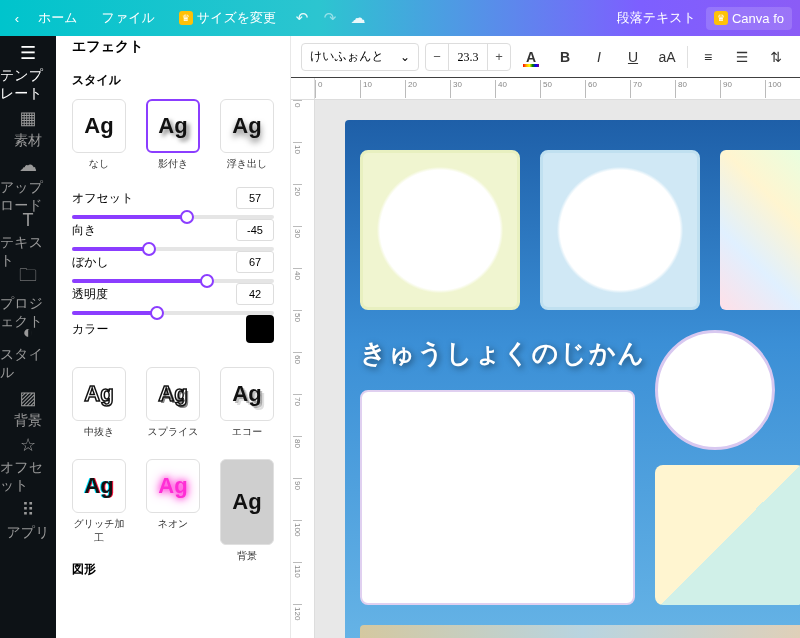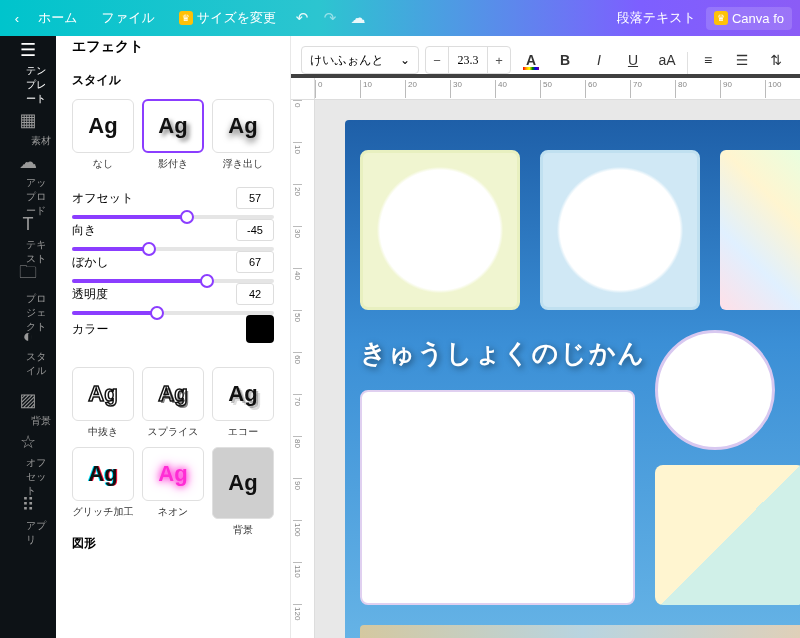--- a/index.html
+++ b/index.html
@@ -13,27 +13,27 @@
 .topbar .icon-btn { width: 28px; text-align: center; opacity: 0.9; cursor: pointer; font-size: 15px; }
 .topbar .spacer { flex: 1; }
 .topbar .right-item { padding: 0 10px; cursor: pointer; }
 
 .main { display: flex; height: 602px; }
 
 .rail { width: 56px; background: #0d1216; display: flex; flex-direction: column; align-items: center; padding-top: 8px; }
 .rail-item { width: 56px; height: 56px; display: flex; flex-direction: column; align-items: center; justify-content: center; color: #999; cursor: pointer; gap: 3px; }
 .rail-item.active { color: #fff; }
 .rail-item .ri-icon { font-size: 18px; }
-.rail-item .ri-label { font-size: 10px; padding-left: 26px; }
+.rail-item .ri-label { font-size: 14px; }
 
 .panel { width: 262px; background: #fff; border-right: 1px solid #e8e8e8; padding: 2px 16px; overflow-y: auto; }
 .panel-title { font-size: 14px; font-weight: 600; margin-bottom: 16px; }
 .section-title { font-size: 12px; font-weight: 600; margin-bottom: 10px; }
 
-.style-grid { display: grid; grid-template-columns: repeat(3, 1fr); gap: 8px; margin-bottom: 16px; }
+.style-grid { display: grid; grid-template-columns: repeat(3, 1fr); gap: 20px; margin-bottom: 16px; }
 .style-item { text-align: center; cursor: pointer; }
 .style-swatch { width: 100%; height: 54px; border: 1px solid #e0e0e0; border-radius: 6px; display: flex; align-items: center; justify-content: center; font-size: 22px; font-weight: 900; position: relative; }
 .style-item.selected .style-swatch { border: 2px solid #8b3dff; }
 .style-label { font-size: 10px; margin-top: 4px; color: #333; }
 
 .sw-none { color: #111; }
 .sw-shadow { color: #111; text-shadow: 3px 3px 4px rgba(0,0,0,0.5); }
 .sw-lift { color: #111; text-shadow: 0 4px 6px rgba(0,0,0,0.55); }
 .sw-hollow { color: transparent; -webkit-text-stroke: 1.5px #111; }
 .sw-splice { color: transparent; -webkit-text-stroke: 1.5px #111; text-shadow: 2px 2px 0 #888; }
@@ -46,21 +46,21 @@
 .slider-head { display: flex; justify-content: space-between; align-items: center; margin-bottom: 6px; font-size: 12px; }
 .slider-val { width: 38px; height: 22px; border: 1px solid #ddd; border-radius: 3px; text-align: center; font-size: 11px; display: flex; align-items: center; justify-content: center; }
 .slider-track { height: 4px; background: #e5e5e5; border-radius: 2px; position: relative; }
 .slider-fill { height: 4px; background: #8b3dff; border-radius: 2px; position: absolute; left: 0; }
 .slider-thumb { width: 14px; height: 14px; background: #fff; border: 2px solid #8b3dff; border-radius: 50%; position: absolute; top: -5px; transform: translateX(-50%); cursor: pointer; }
 
 .color-row { display: flex; justify-content: space-between; align-items: center; margin-bottom: 24px; font-size: 12px; }
 .color-swatch { width: 28px; height: 28px; background: #000; border-radius: 4px; cursor: pointer; }
 
 .canvas-area { flex: 1; display: flex; flex-direction: column; background: #f5f5f5; }
-.context-bar { height: 42px; background: #fff; border-bottom: 4px solid #404040; display: flex; align-items: flex-end; padding: 0 10px; gap: 6px; font-size: 13px; }
+.context-bar { height: 42px; background: #fff; border-bottom: 1px solid #404040; display: flex; align-items: center; padding: 0 10px; gap: 6px; font-size: 13px; }
 .font-select { width: 118px; height: 28px; border: 1px solid #ddd; border-radius: 4px; display: flex; align-items: center; justify-content: space-between; padding: 0 8px; cursor: pointer; font-size: 12px; }
 .size-group { display: flex; align-items: center; border: 1px solid #ddd; border-radius: 4px; height: 28px; }
 .size-btn { width: 22px; text-align: center; cursor: pointer; color: #555; }
 .size-val { width: 40px; text-align: center; font-size: 12px; border-left: 1px solid #ddd; border-right: 1px solid #ddd; line-height: 26px; font-family: Liberation Serif, serif; }
 .ctx-icon { width: 28px; height: 28px; display: flex; align-items: center; justify-content: center; cursor: pointer; color: #333; border-radius: 4px; font-size: 14px; }
 .ctx-icon.color { position: relative; }
 .ctx-icon.color::after { content: ""; position: absolute; bottom: 4px; left: 6px; right: 6px; height: 3px; background: linear-gradient(90deg,red,orange,yellow,green,blue,purple); }
 .divider { width: 1px; height: 22px; background: #e0e0e0; }
 
 .canvas-wrap { flex: 1; position: relative; overflow: hidden; }

